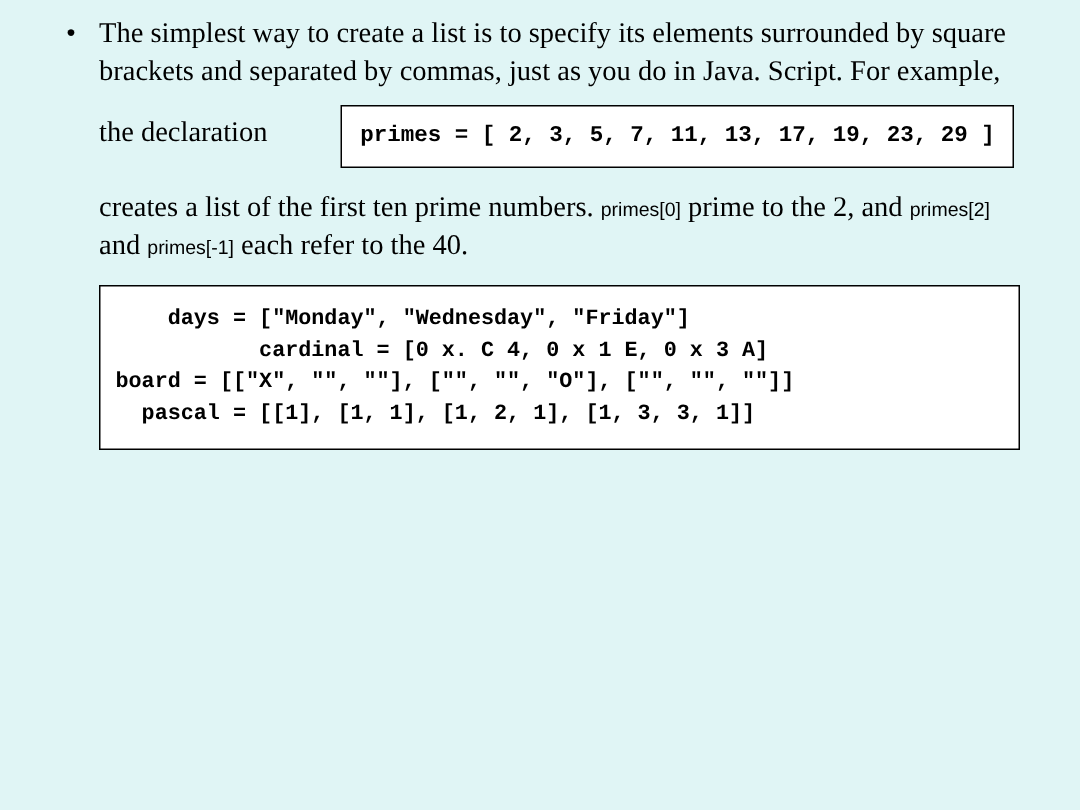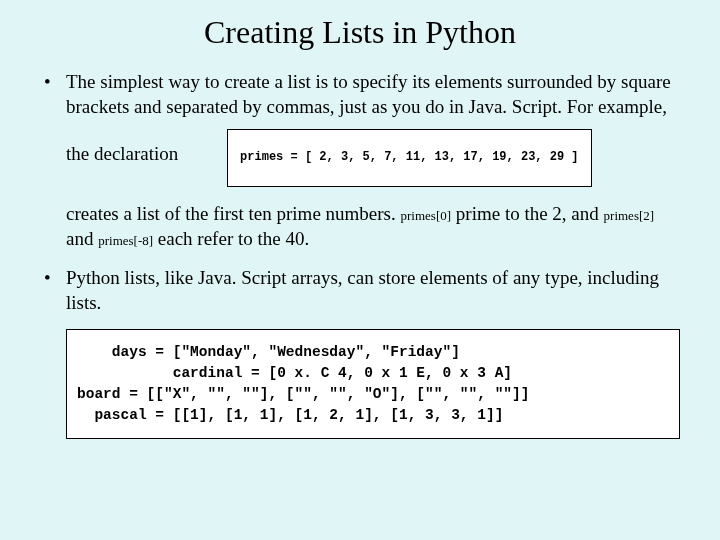--- a/index.html
+++ b/index.html
@@ -41,66 +41,62 @@
     content: "•";
     position: absolute;
     left: 4px;
     top: 0;
     font-size: 19px;
   }
   .code-box {
     border: 1px solid #000;
     background: #fff;
     margin: 10px 0 14px 44px;
-    padding: 20px 12px;
+    padding: 10px 12px;
     font-family: "Courier New", Courier, monospace;
     font-weight: bold;
-    font-size: 12px;
+    font-size: 15px;
     white-space: pre;
     display: inline-block;
   }
   .code-box.wide {
     display: block;
     margin-left: 26px;
     margin-right: 0;
     padding: 12px 10px;
     font-size: 14.5px;
     line-height: 1.45;
   }
   .follow {
     font-size: 19px;
     line-height: 1.32;
     margin: 0 0 14px 26px;
   }
   .inline-code {
-    font-family: Liberation Serif, serif;
+    font-family: Liberation Sans, sans-serif;
     font-size: 13px;
   }
 </style>
 </head>
 <body>
 
 <div class="slide">
 
-  <h1 class="title">Creating Lists in Python</h1>
 
   <ul class="bullets">
     <li>
       <span>The simplest way to create a list is to specify its elements surrounded by square brackets and separated by commas, just as you do in Java. Script.  For example, the declaration</span>
 
       <div class="code-box">primes = [ 2, 3, 5, 7, 11, 13, 17, 19, 23, 29 ]</div>
 
       <div class="follow" style="margin-left:0;">
-        <span>creates a list of the first ten prime numbers.  </span><span class="inline-code">primes[0]</span><span> prime to the 2, and </span><span class="inline-code">primes[2]</span><span> and </span><span class="inline-code">primes[-8]</span><span> each refer to the 40.</span>
+        <span>creates a list of the first ten prime numbers.  </span><span class="inline-code">primes[0]</span><span> prime to the 2, and </span><span class="inline-code">primes[2]</span><span> and </span><span class="inline-code">primes[-1]</span><span> each refer to the 40.</span>
       </div>
     </li>
 
-    <li>
-      <span>Python lists, like Java. Script arrays, can store elements of any type, including lists.</span>
-    </li>
   </ul>
 
   <div class="code-box wide"><span>    days = ["Monday", "Wednesday", "Friday"]</span>
 <span>           cardinal = [0 x. C 4, 0 x 1 E, 0 x 3 A]</span>
 <span>board = [["X", "", ""], ["", "", "O"], ["", "", ""]]</span>
 <span>  pascal = [[1], [1, 1], [1, 2, 1], [1, 3, 3, 1]]</span></div>
 
 </div>
 
 </body></html>

